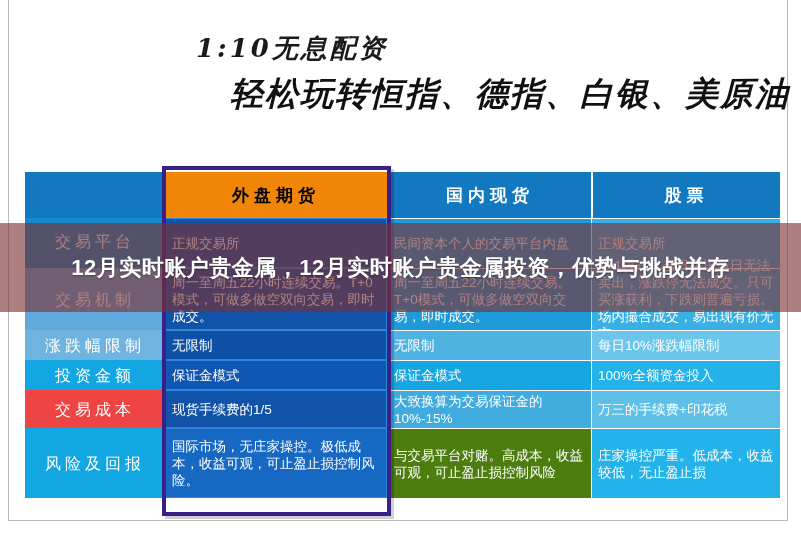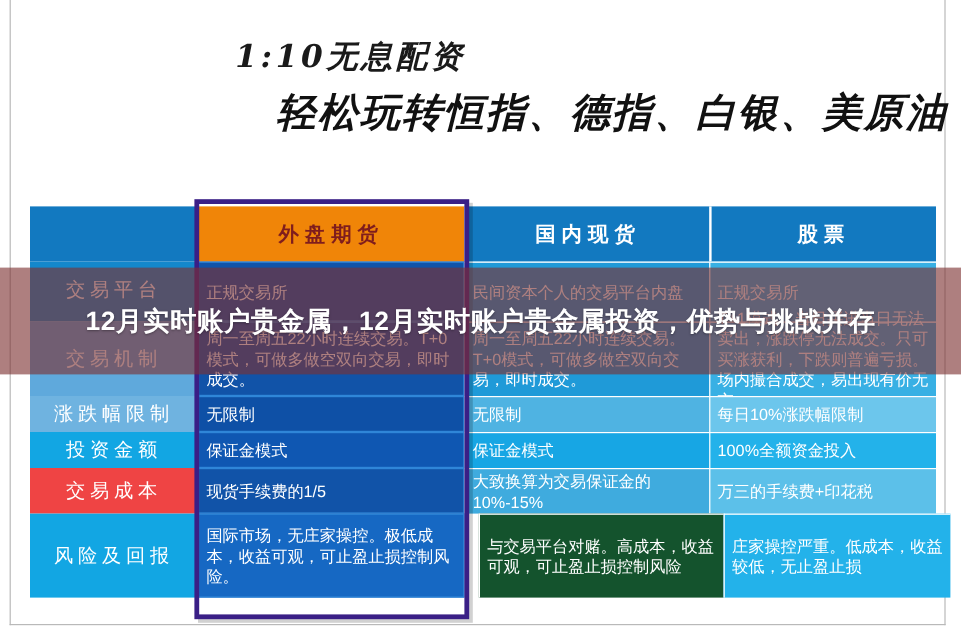--- a/index.html
+++ b/index.html
@@ -51,21 +51,21 @@
     padding:3px 6px;
   }
   .c1{width:140px;flex:0 0 140px;justify-content:center;}
   .c2{width:222px;flex:0 0 222px;}
   .c3{width:204px;flex:0 0 204px;}
   .c4{width:189px;flex:0 0 189px;}
 
   
   .hrow .cell{height:46px;font-weight:700;letter-spacing:5px;font-size:17px;color:#ffffff;justify-content:center;}
   .hrow .c1{background:#1279c0;}
-  .hrow .c2{background:#f08508;color:#7f1d1d;}
+  .hrow .c2{background:#f08508;color:#000000;}
   .hrow .c3{background:#1279c0;}
   .hrow .c4{background:#1279c0;}
   .hrow .c3, .hrow .c4{border-left:2px solid #ffffff;}
 
   
   .brow .cell{font-size:13.5px;line-height:17px;color:#ffffff;}
   .brow .c1{justify-content:center;letter-spacing:4px;font-size:16px;}
 
   
   .r1 .c1{background:#1488cb;font-family:Liberation Mono, monospace;}
@@ -82,21 +82,21 @@
   .r4 .c2{background:#0f57b2;}
   .r5 .c2{background:#1153a8;}
   .r6 .c2{background:#1668c3;}
 
   
   .r1 .c3{background:#1f9ad8;}
   .r2 .c3{background:#1f9ad8;}
   .r3 .c3{background:#4fb3e2;}
   .r4 .c3{background:#17a6e4;}
   .r5 .c3{background:#3fabde;}
-  .r6 .c3{background:#14532d;margin-left:12px;}
+  .r6 .c3{background:#4d7c0f;}
 
   
   .r1 .c4{background:#38b0e4;}
   .r2 .c4{background:#38b0e4;}
   .r3 .c4{background:#6cc6ec;}
   .r4 .c4{background:#23b2ea;}
   .r5 .c4{background:#5cc0e9;}
   .r6 .c4{background:#23b2ea;}
 
   .brow .c3, .brow .c4{border-top:1px solid #ffffff;border-left:1px solid #ffffff;}

